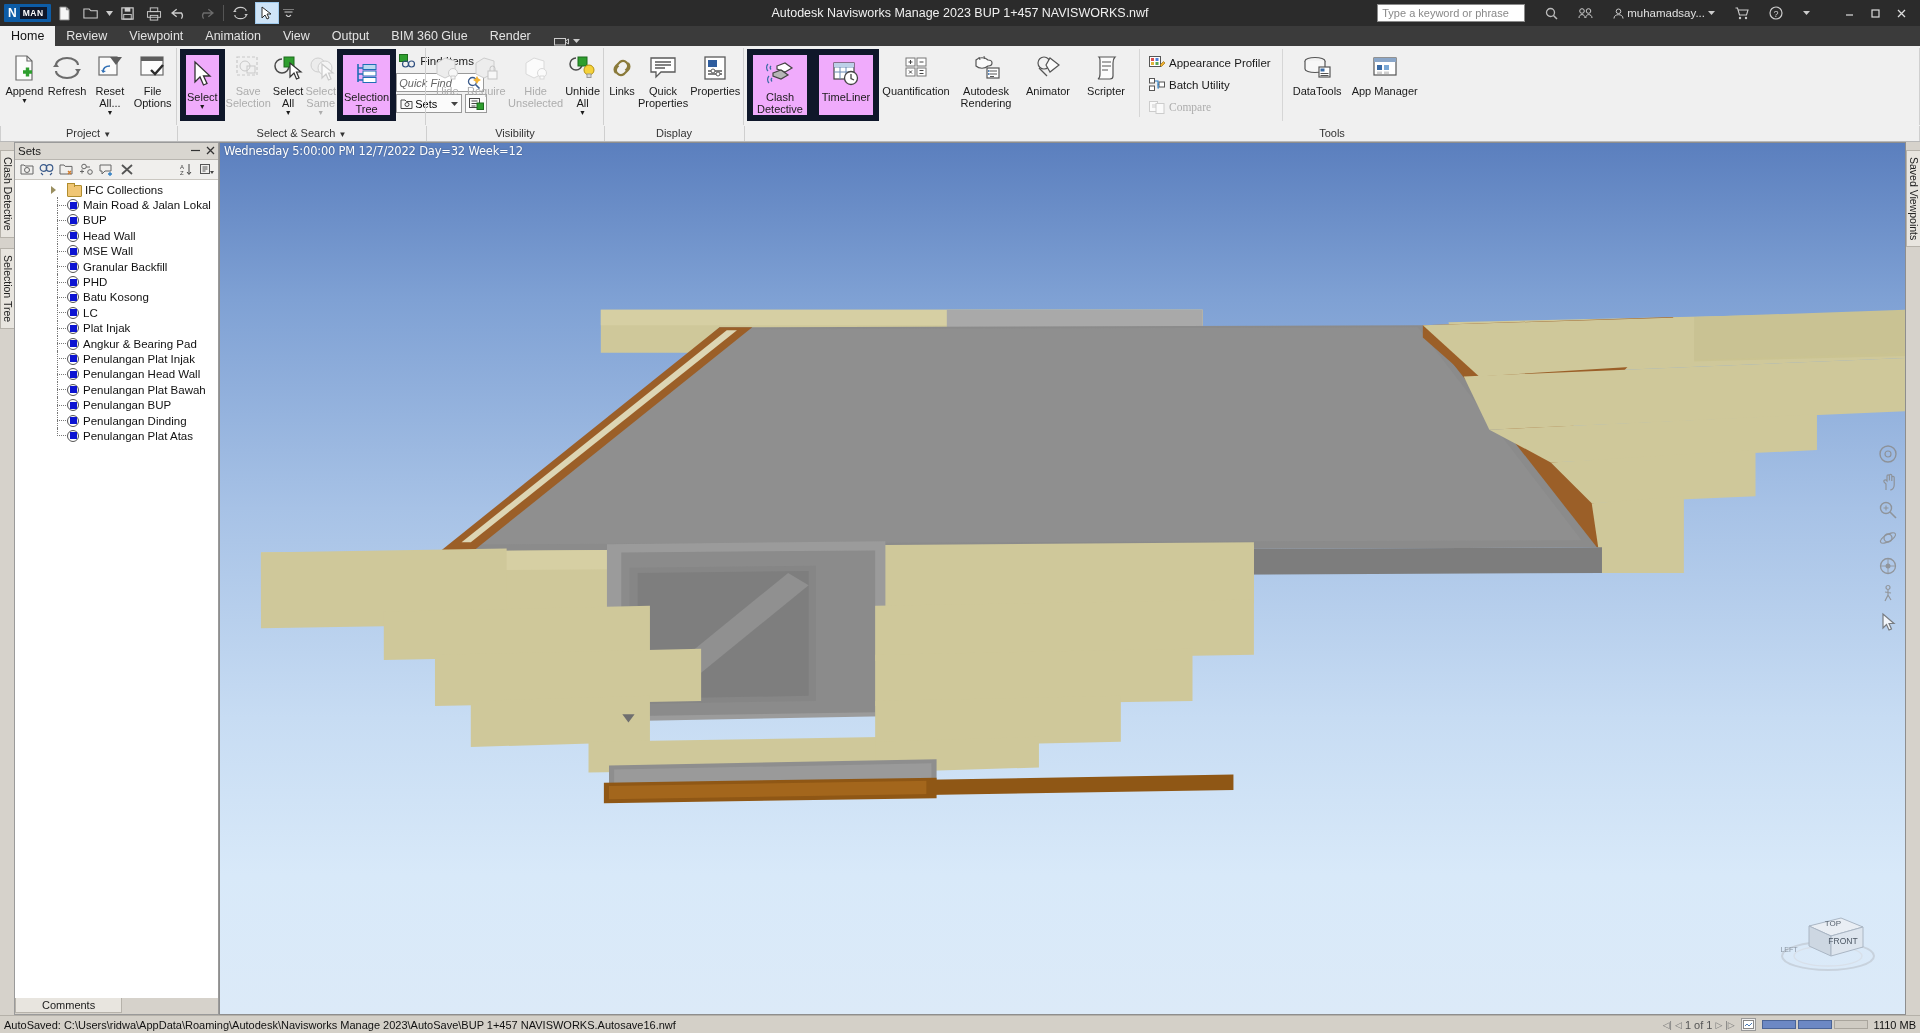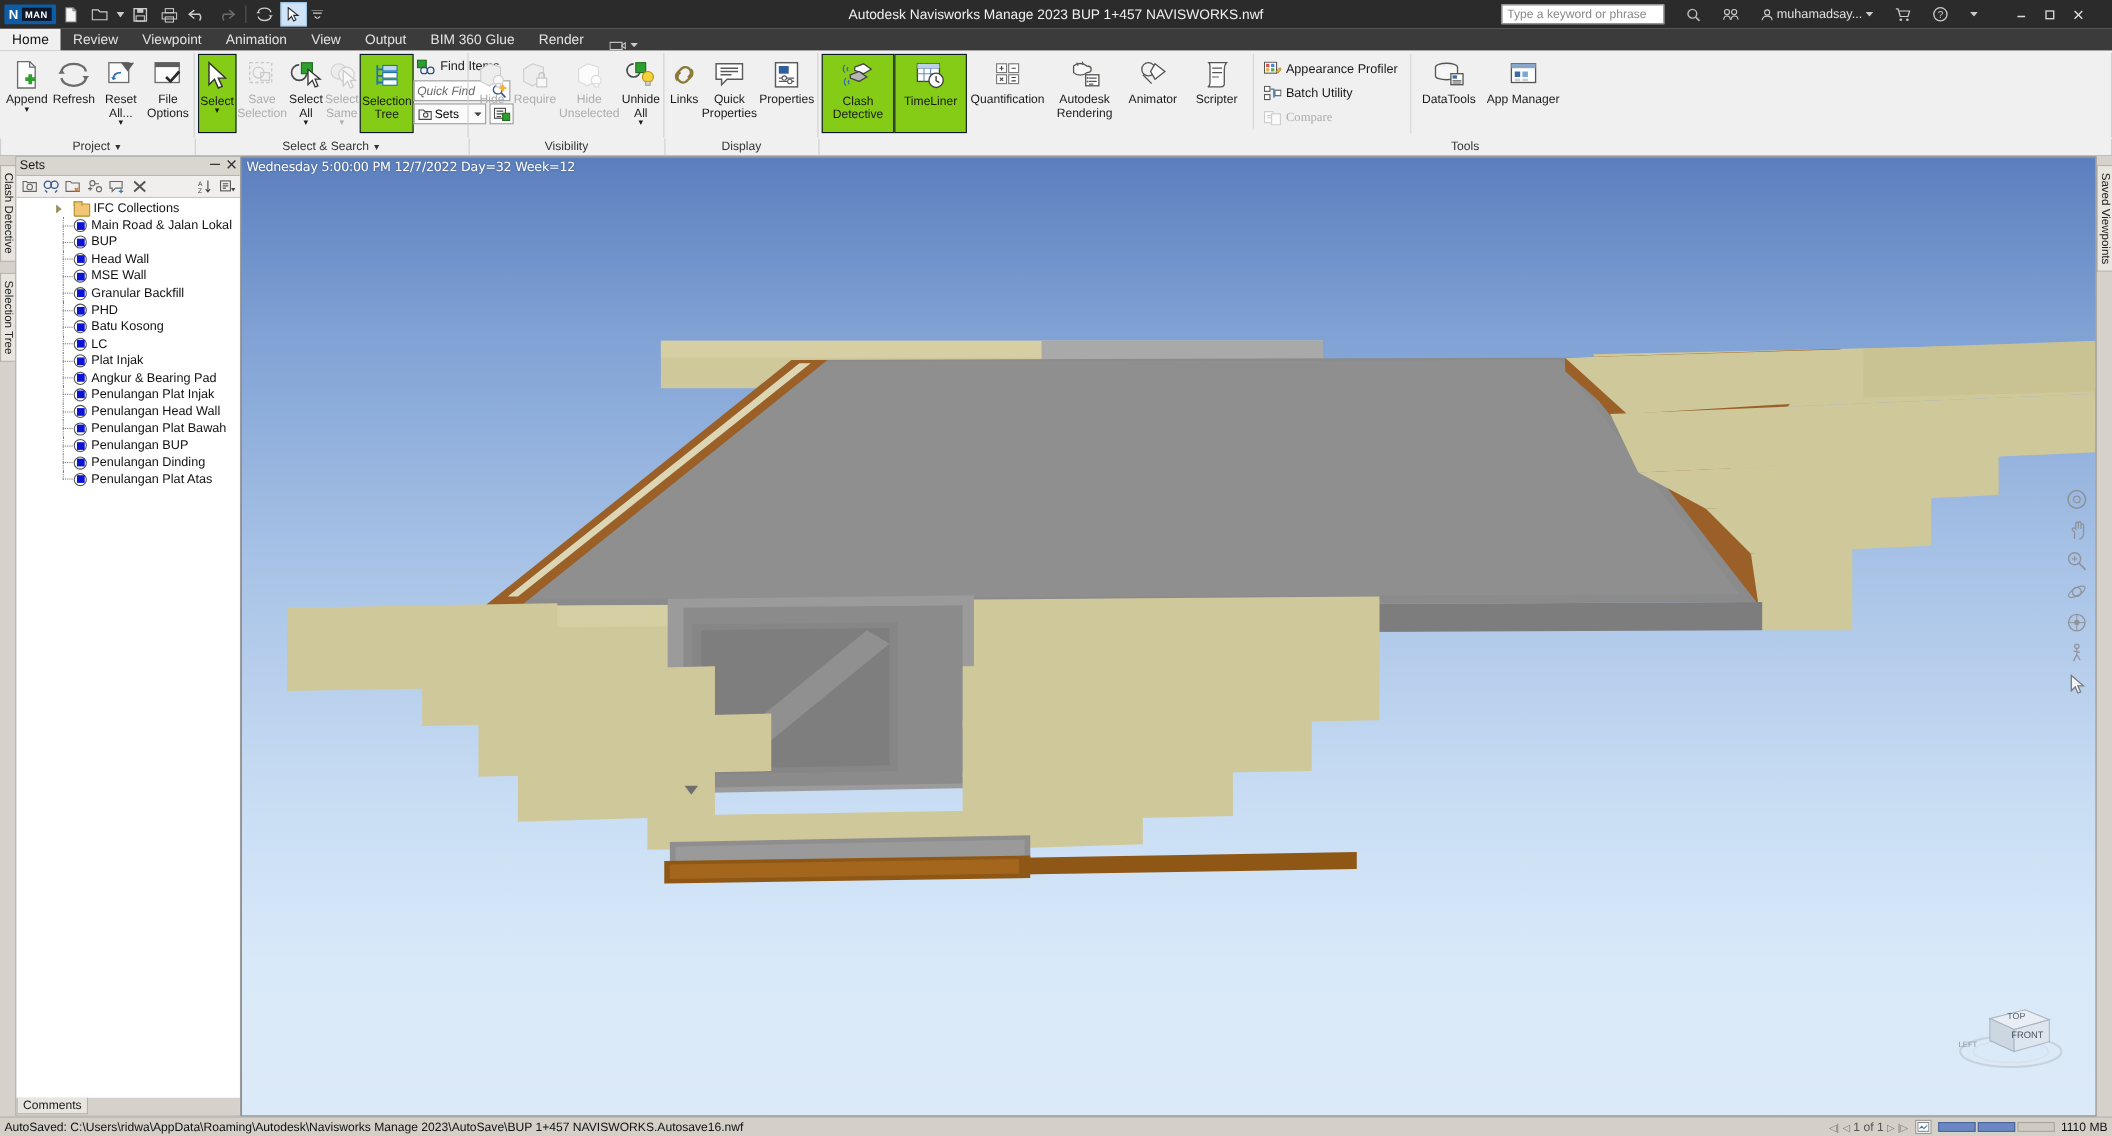--- a/index.html
+++ b/index.html
@@ -33,21 +33,21 @@
   .qatbtn svg { display: block; }
   .qatsep { width: 1px; height: 16px; background: #555; margin: 0 3px; }
   .qatbtn.sel { background: #cfe4f7; border: 1px solid #9ec9ec; }
   .qatbtn.sel svg { stroke: #2a2a2a; }
   .title-center {
     position: absolute; left: 0; right: 0; text-align: center;
     font-size: 12.5px; color: #f0f0f0; pointer-events: none;
   }
   .title-right {
     margin-left: auto; display: flex; align-items: center; gap: 20px;
-    padding-right: 18px; z-index: 3;
+    padding-right: 6px; z-index: 3;
   }
   .searchbox {
     background: #fff; border: 1px solid #8a8a8a; height: 18px; width: 148px;
     font-size: 11px; color: #888; padding: 0 4px; display: flex; align-items: center;
   }
   .title-right .icn { color: #d5d5d5; font-size: 13px; display:flex; align-items:center; }
   .userbox { font-size: 11.5px; color: #e0e0e0; display: flex; align-items: center; gap: 3px; }
   .wbtns { display: flex; gap: 0; margin-left: 6px; }
   .wbtn { width: 26px; height: 22px; display:flex; align-items:center; justify-content:center;
           color: #e0e0e0; font-size: 12px; }
@@ -88,21 +88,21 @@
   }
   .btn-big {
     width: 58px; display: flex; flex-direction: column; align-items: center;
     padding: 2px 0 0 0; font-size: 11px; color: #1a1a1a; text-align: center;
     line-height: 12px; min-height: 72px;
   }
   .btn-big.wide { width: 66px; }
   .btn-big.xwide { width: 74px; }
   .btn-big.dis { color: #adadad; }
   .btn-big .ico { height: 34px; display: flex; align-items: center; justify-content: center; }
-  .btn-big.on { background: #84cc16; border: 1px solid #0f172a; }
+  .btn-big.on { background: #f0abfc; border: 6px solid #0f172a; }
   .btn-lbl { padding: 0 1px; }
   .drop-caret { font-size: 7px; line-height: 6px; margin-top: 1px; }
 
   .btn-small {
     display: flex; align-items: center; gap: 4px; font-size: 11.5px;
     color: #1a1a1a; height: 20px; padding: 0 3px;
   }
   .btn-small.dis { color: #adadad; font-family: Liberation Serif, serif; }
   .stack { display: flex; flex-direction: column; gap: 2px; padding-top: 2px; }
 
@@ -211,21 +211,21 @@
   .viewcube {
     position: absolute; right: 22px; bottom: 30px; width: 110px; height: 90px;
   }
 
   
   .bottomstrip {
     height: 16px; background: #d6d2cb; display: flex; align-items: flex-start;
     flex: 0 0 16px;
   }
   .btab {
-    font-size: 11px; padding: 1px 5px; background: #e8e5df; border: 1px solid #b6b2aa;
+    font-size: 11px; padding: 1px 26px; background: #e8e5df; border: 1px solid #b6b2aa;
     border-top: none; color: #1a1a1a;
   }
 
   
   .statusbar {
     height: 18px; flex: 0 0 18px; background: #d4d0c8; display: flex;
     align-items: center; font-size: 11px; color: #111; border-top: 1px solid #b5b1a9;
     padding: 0 4px;
   }
   .sb-left { white-space: nowrap; }

